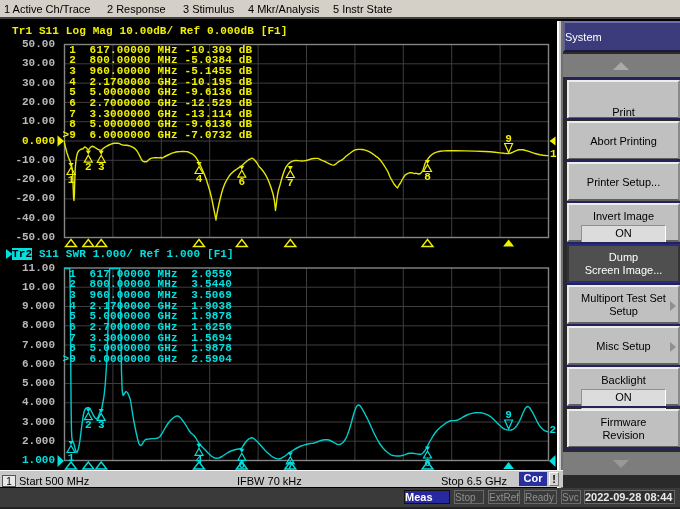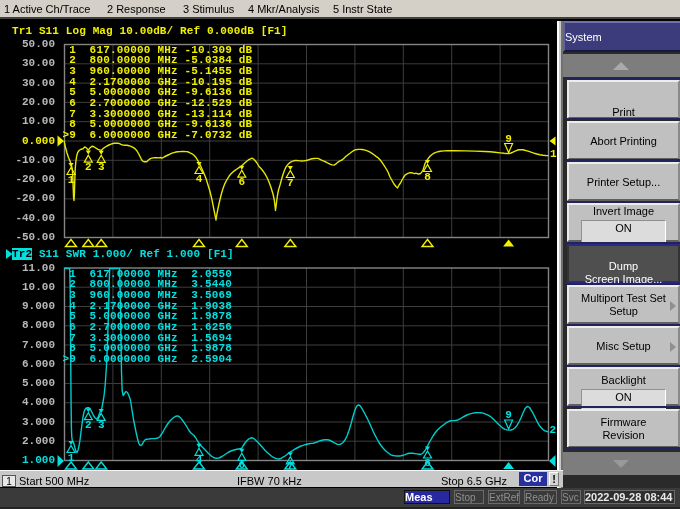--- a/index.html
+++ b/index.html
@@ -209,25 +209,25 @@
  <div class="btn" style="top:58.7px;height:39px">
       <div style="padding-top:24px">Print</div>
     </div>
     <div class="btn" style="top:99.8px;height:39px">
       <div style="padding-top:12px">Abort Printing</div>
     </div>
     <div class="btn" style="top:140.9px;height:39px">
       <div style="padding-top:12px">Printer Setup...</div>
     </div>
     <div class="btn" style="top:182px;height:39px">
-      <div style="">Invert Image</div>
+      <div style="padding-top:5px">Invert Image</div>
       <div class="onbox">ON</div>
     </div>
     <div class="btn pressed" style="top:223.1px;height:39px">
-      <div style="padding-top:14px">Dump<br>Screen Image...</div>
+      <div style="padding-top:5px">Dump<br>Screen Image...</div>
     </div>
     <div class="btn" style="top:264.2px;height:39px">
       <div style="padding-top:5px">Multiport Test Set<br>Setup</div>
       <div class="rarrow"></div>
     </div>
     <div class="btn" style="top:305.3px;height:39px">
       <div style="padding-top:12px">Misc Setup</div>
       <div class="rarrow"></div>
     </div>
     <div class="btn" style="top:346.4px;height:39px">

